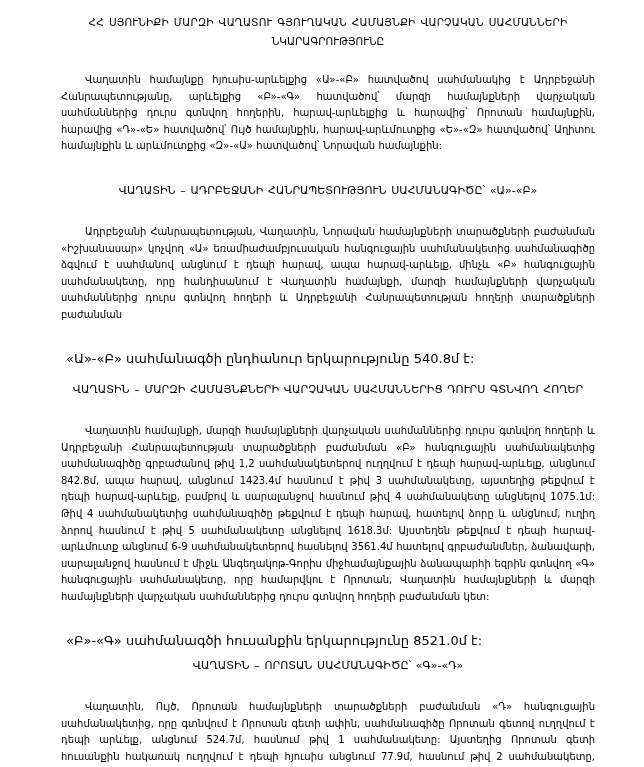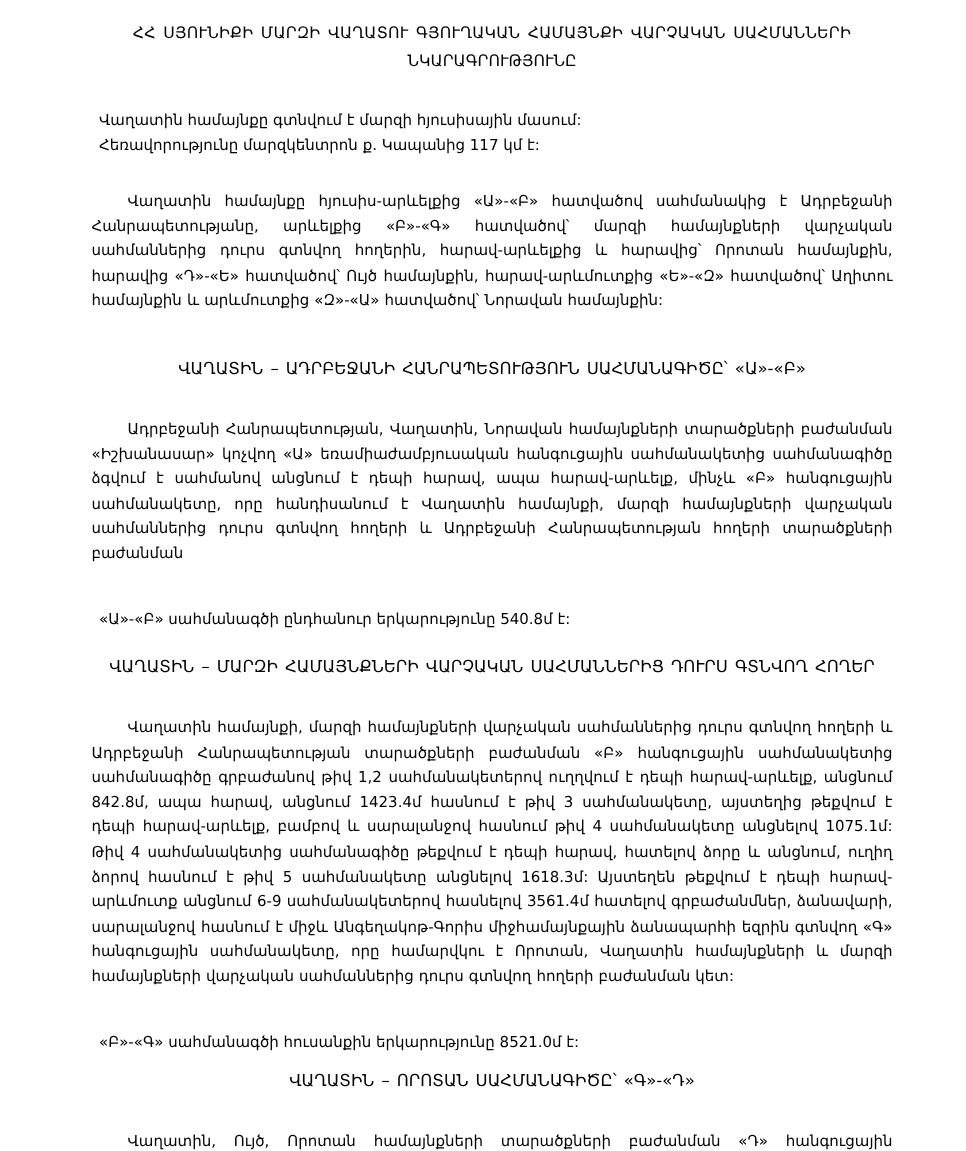--- a/index.html
+++ b/index.html
@@ -64,38 +64,34 @@
     font-weight: 400;
     margin: 0;
     padding: 0;
     word-spacing: 1.2px;
   }
   .sp-12 { height: 12px; }
   .sp-14 { height: 14px; }
   .sp-8  { height: 8px; }
   p.summary-line {
     margin: 0;
-    font-size: 10px;
+    font-size: 13px;
     line-height: 16.5px;
     text-align: left;
     text-indent: 18px;
   }
 </style>
 </head>
 <body>
 
 <div class="page">
 
   <h1 class="doc-title">ՀՀ ՍՅՈՒՆԻՔԻ ՄԱՐԶԻ  ՎԱՂԱՏՈՒ ԳՅՈՒՂԱԿԱՆ ՀԱՄԱՅՆՔԻ ՎԱՐՉԱԿԱՆ ՍԱՀՄԱՆՆԵՐԻ</h1>
   <div class="title-line-2">ՆԿԱՐԱԳՐՈՒԹՅՈՒՆԸ</div>
 
-  <div class="intro-block">
-    <p class="body-line">Վաղատին համայնքը գտնվում է մարզի հյուսիսային մասում:</p>
-    <p class="body-line">Հեռավորությունը  մարզկենտրոն ք. Կապանից 117 կմ է:</p>
-  </div>
 
   <div class="sp-8"></div>
 
   <p class="para">Վաղատին  համայնքը  հյուսիս-արևելքից  «Ա»-«Բ»  հատվածով սահմանակից է Ադրբեջանի Հանրապետությանը,  արևելքից  «Բ»-«Գ»  հատվածով՝  մարզի համայնքների վարչական սահմաններից դուրս գտնվող հողերին,  հարավ-արևելքից և հարավից՝ Որոտան համայնքին, հարավից «Դ»-«Ե» հատվածով՝ Ույծ համայնքին, հարավ-արևմուտքից «Ե»-«Զ» հատվածով՝ Աղիտու համայնքին և արևմուտքից «Զ»-«Ա» հատվածով՝ Նորավան համայնքին:</p>
 
   <div class="sp-14"></div>
 
   <h2 class="section-heading">ՎԱՂԱՏԻՆ – ԱԴՐԲԵՋԱՆԻ ՀԱՆՐԱՊԵՏՈՒԹՅՈՒՆ ՍԱՀՄԱՆԱԳԻԾԸ՝  «Ա»-«Բ»</h2>
 
   <div class="sp-12"></div>

